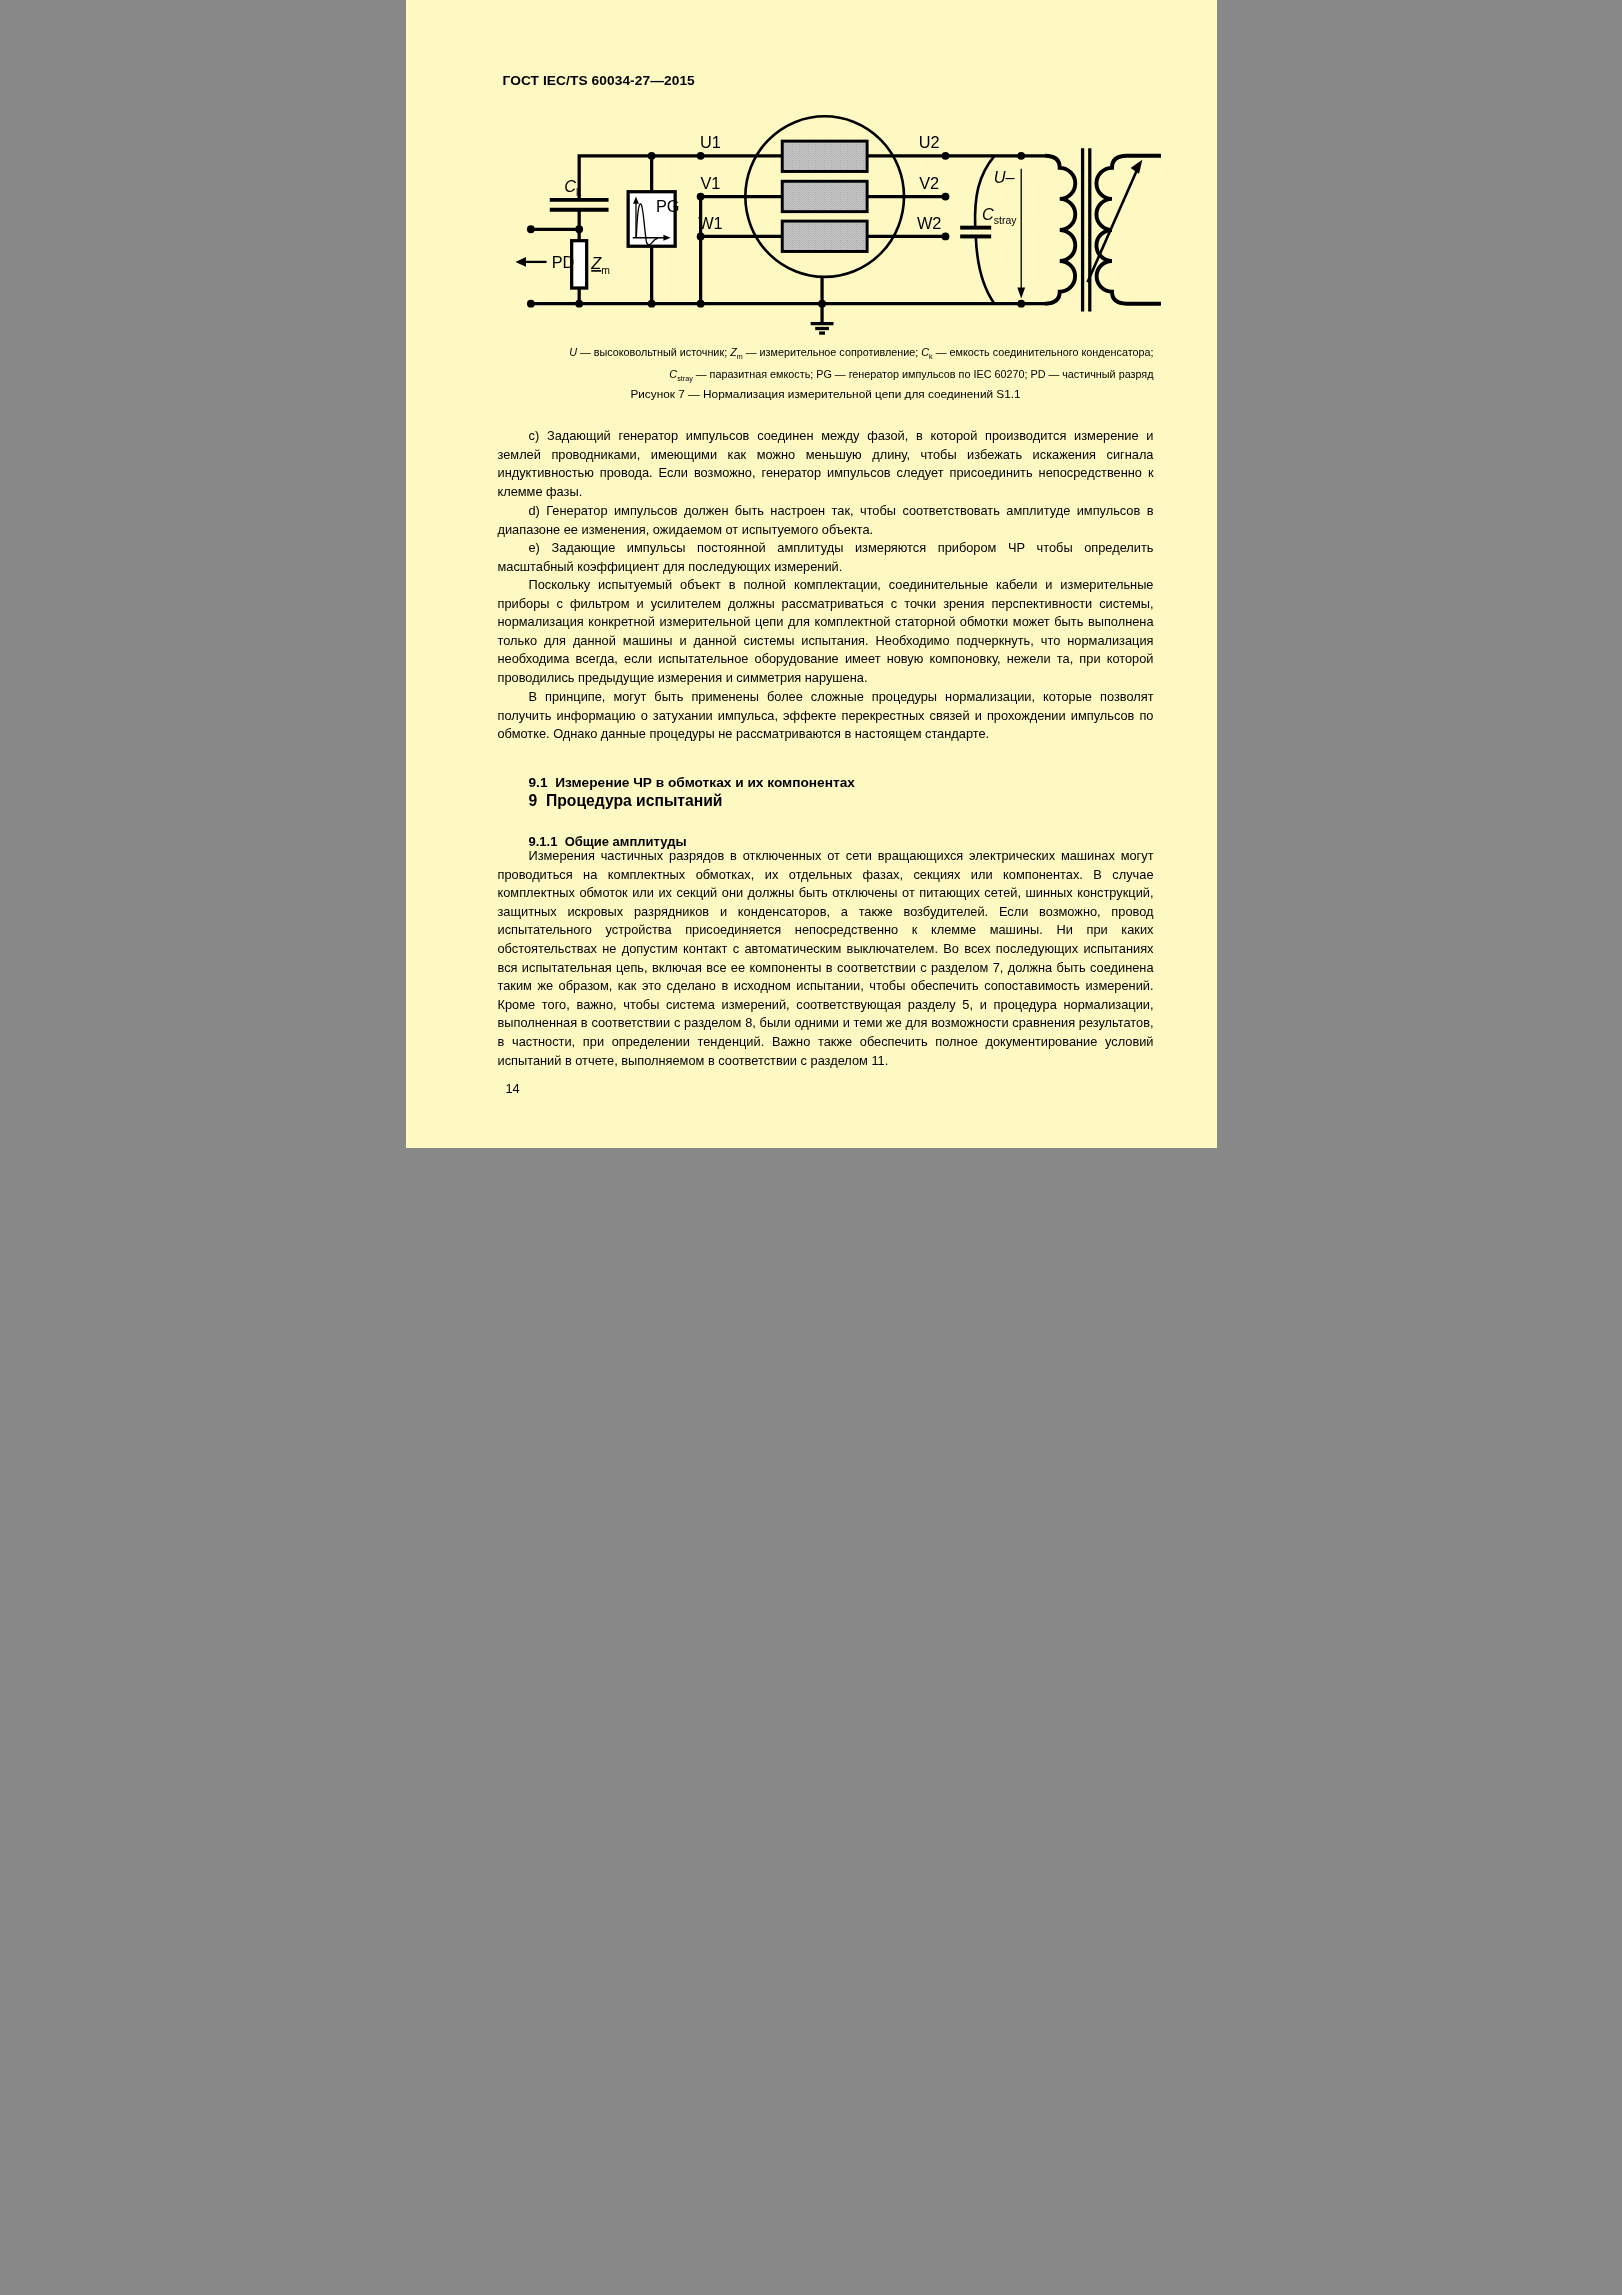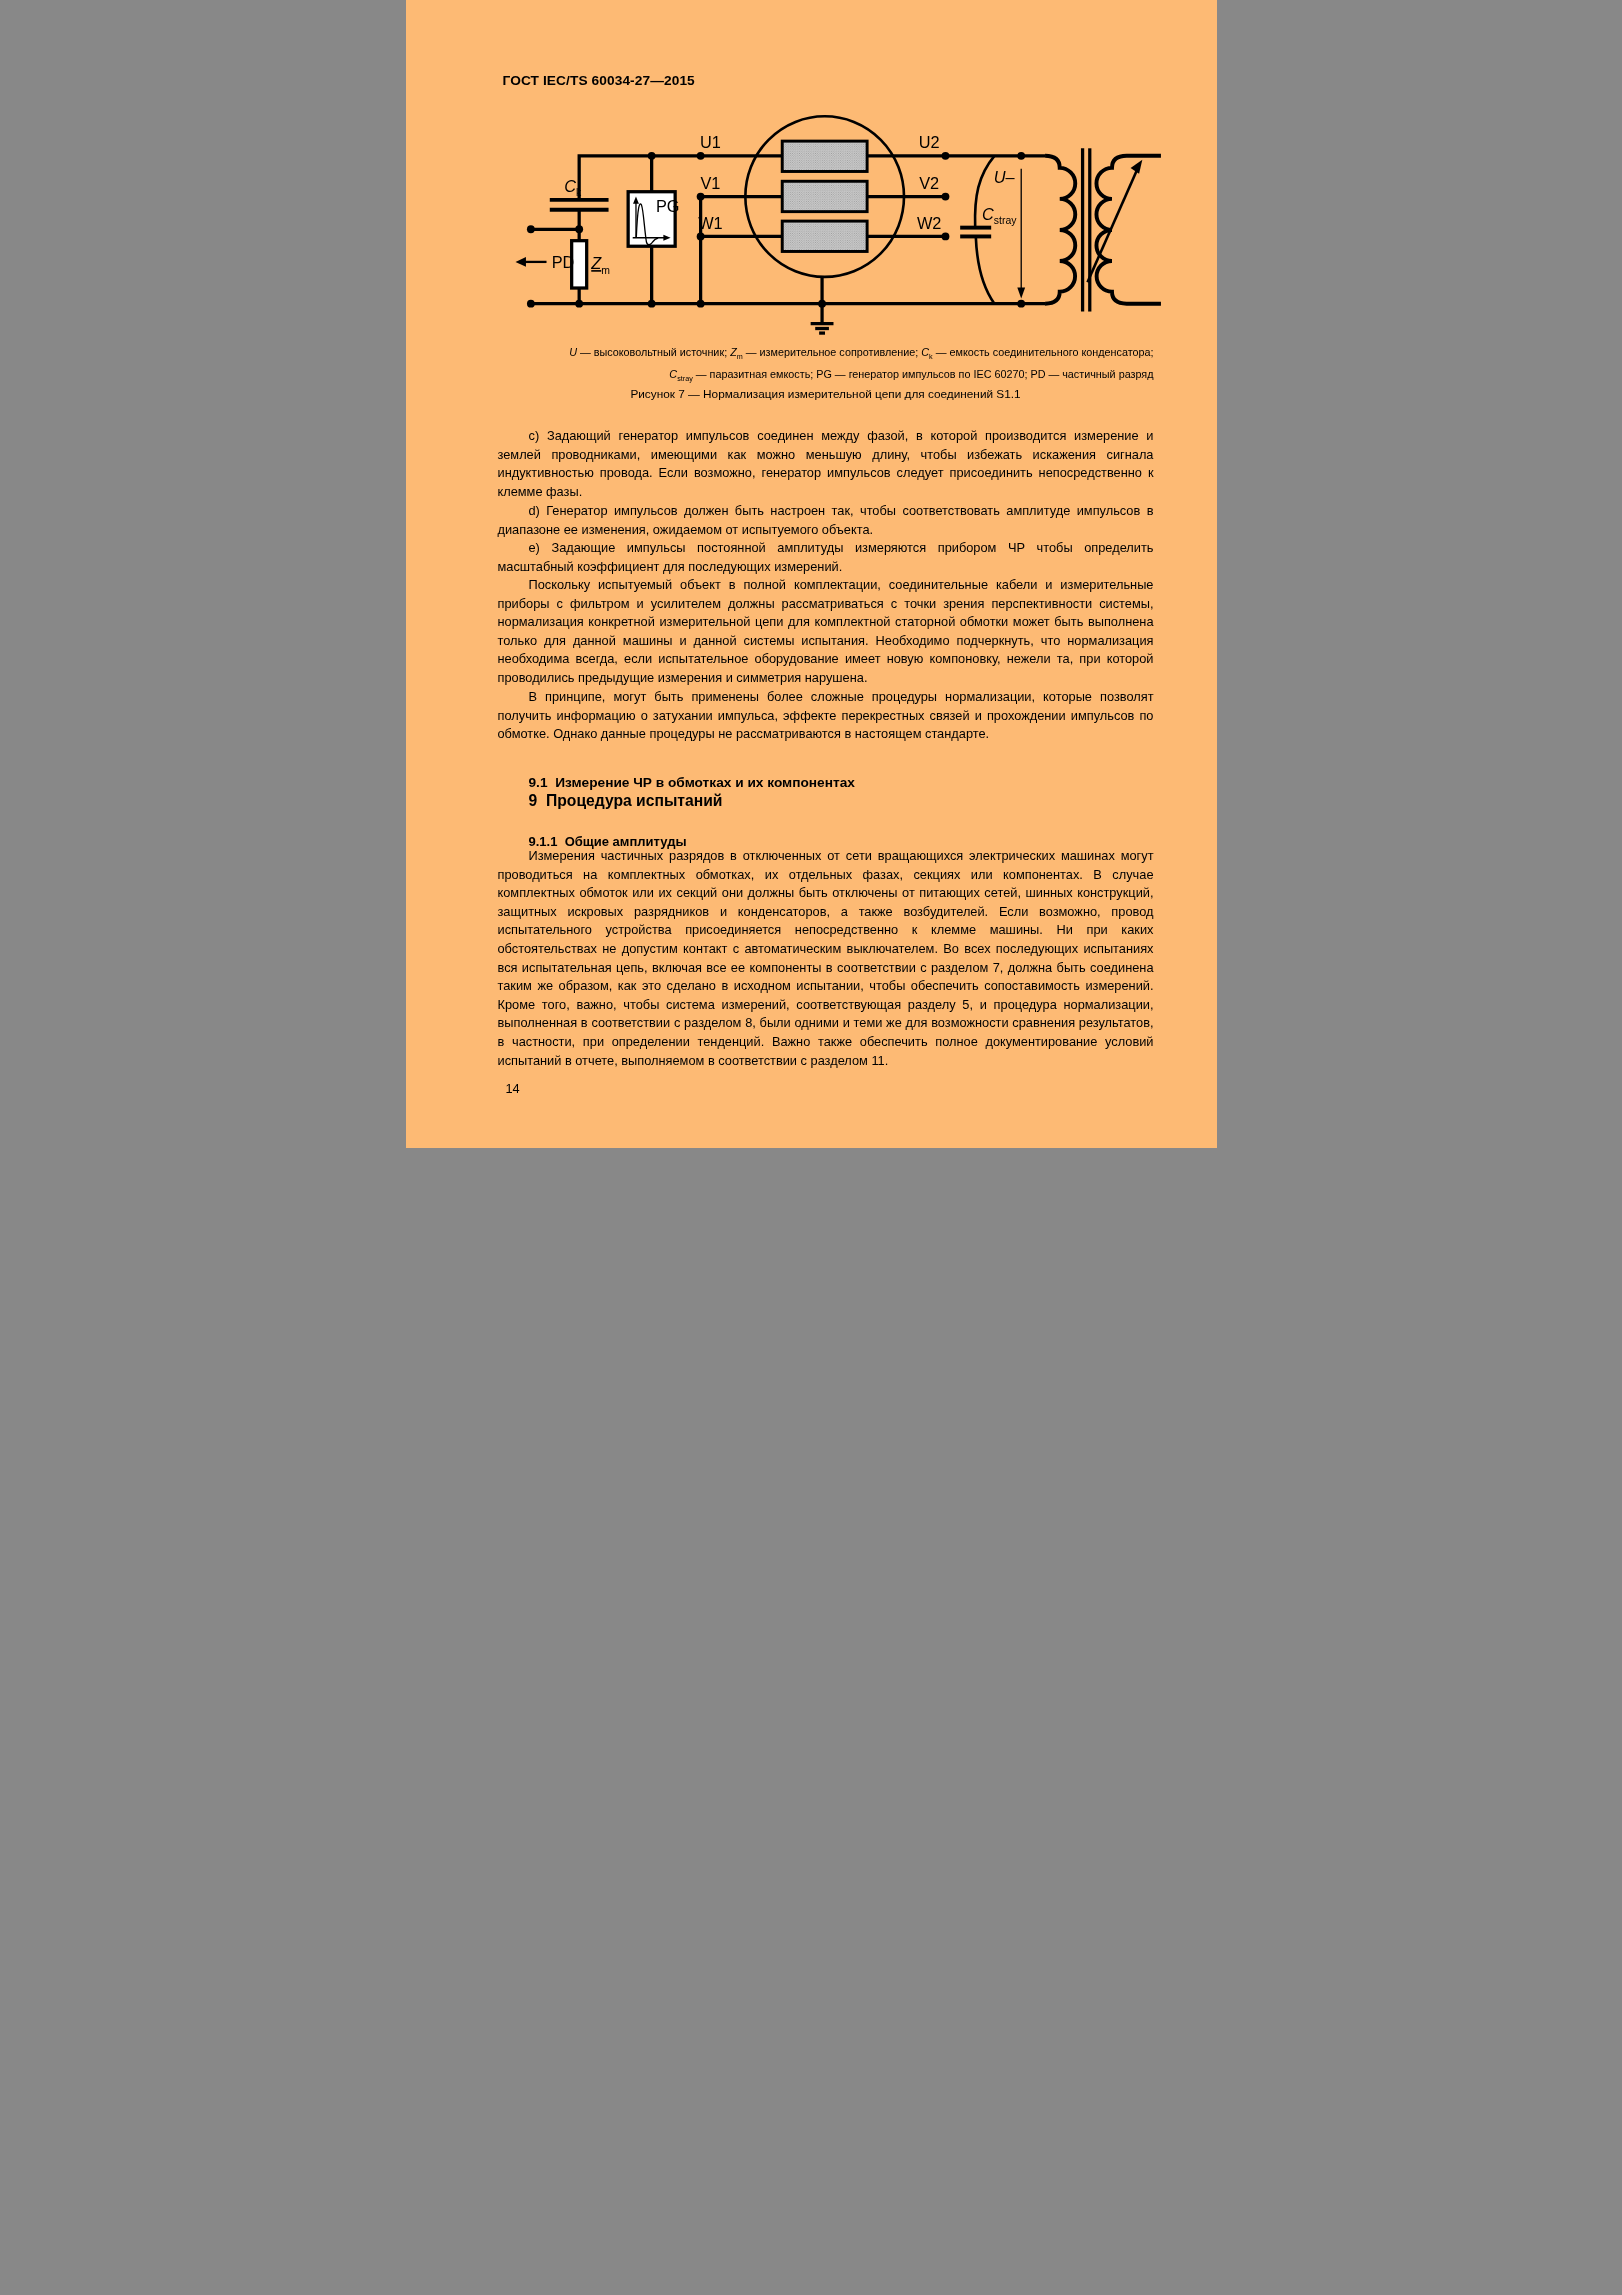--- a/index.html
+++ b/index.html
@@ -1,18 +1,18 @@
 <!DOCTYPE html>
 <html style="font-size:10.5px"><head>
 <meta charset="utf-8">
 <style>
   html,body{margin:0;padding:0;background:#888;}
   .page{
     position:relative;width:811px;height:1148px;margin:0 auto;
-    background:#fdba74;color:#000;
+    background:#fef9c3;color:#000;
     font-family:"Liberation Sans", sans-serif;
     overflow:hidden;
   }
   .hdr{position:absolute;left:97px;top:73px;font-size:13.7px;font-weight:bold;letter-spacing:0.1px;}
   .figwrap{position:absolute;left:108px;top:115px;width:654px;height:222px;}
   .figwrap svg{display:block;width:654px;height:222px;}
   .caption{position:absolute;left:92px;top:344px;width:656px;text-align:right;
     font-size:10.8px;line-height:16.4px;}
   .caption i{font-style:italic;}
   .caption sub{font-size:7.2px;}

